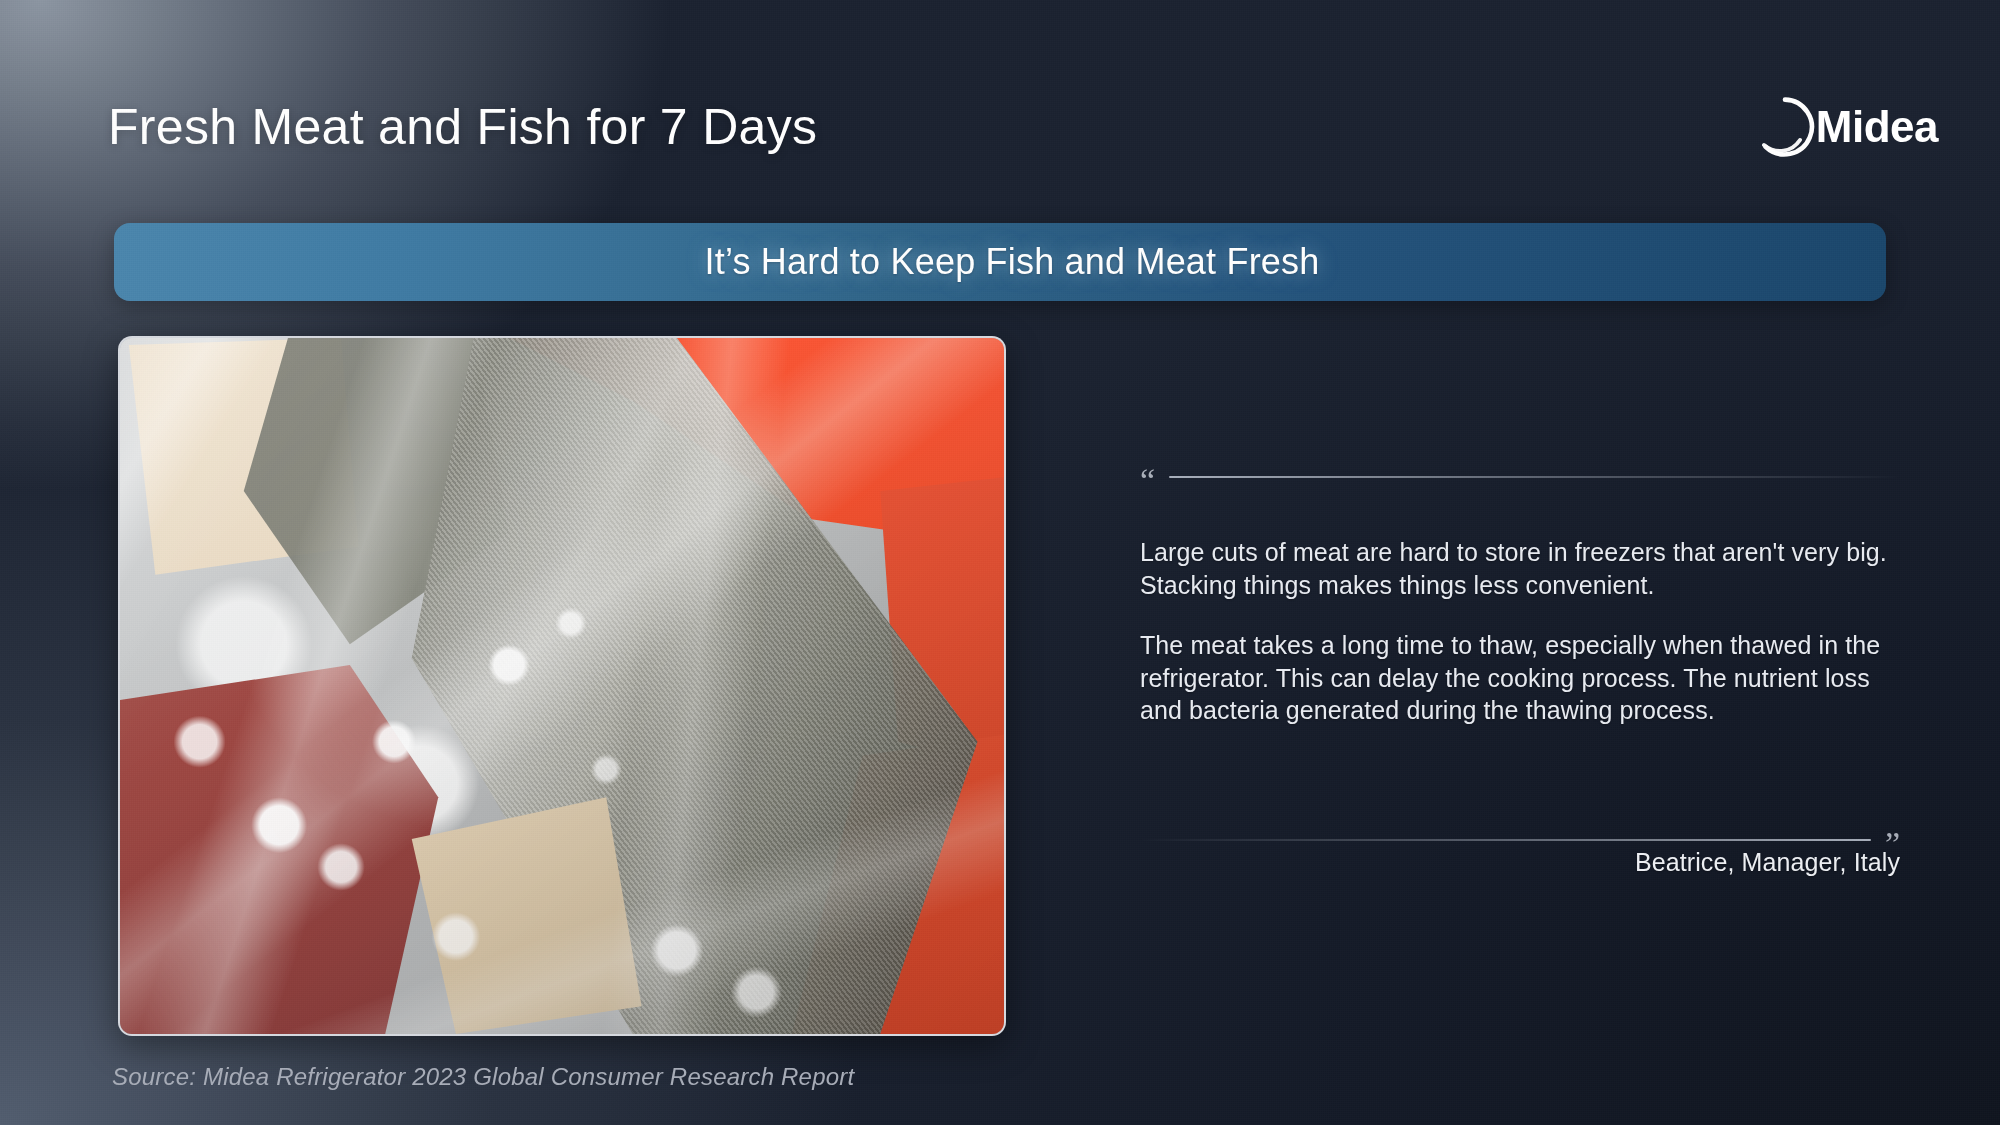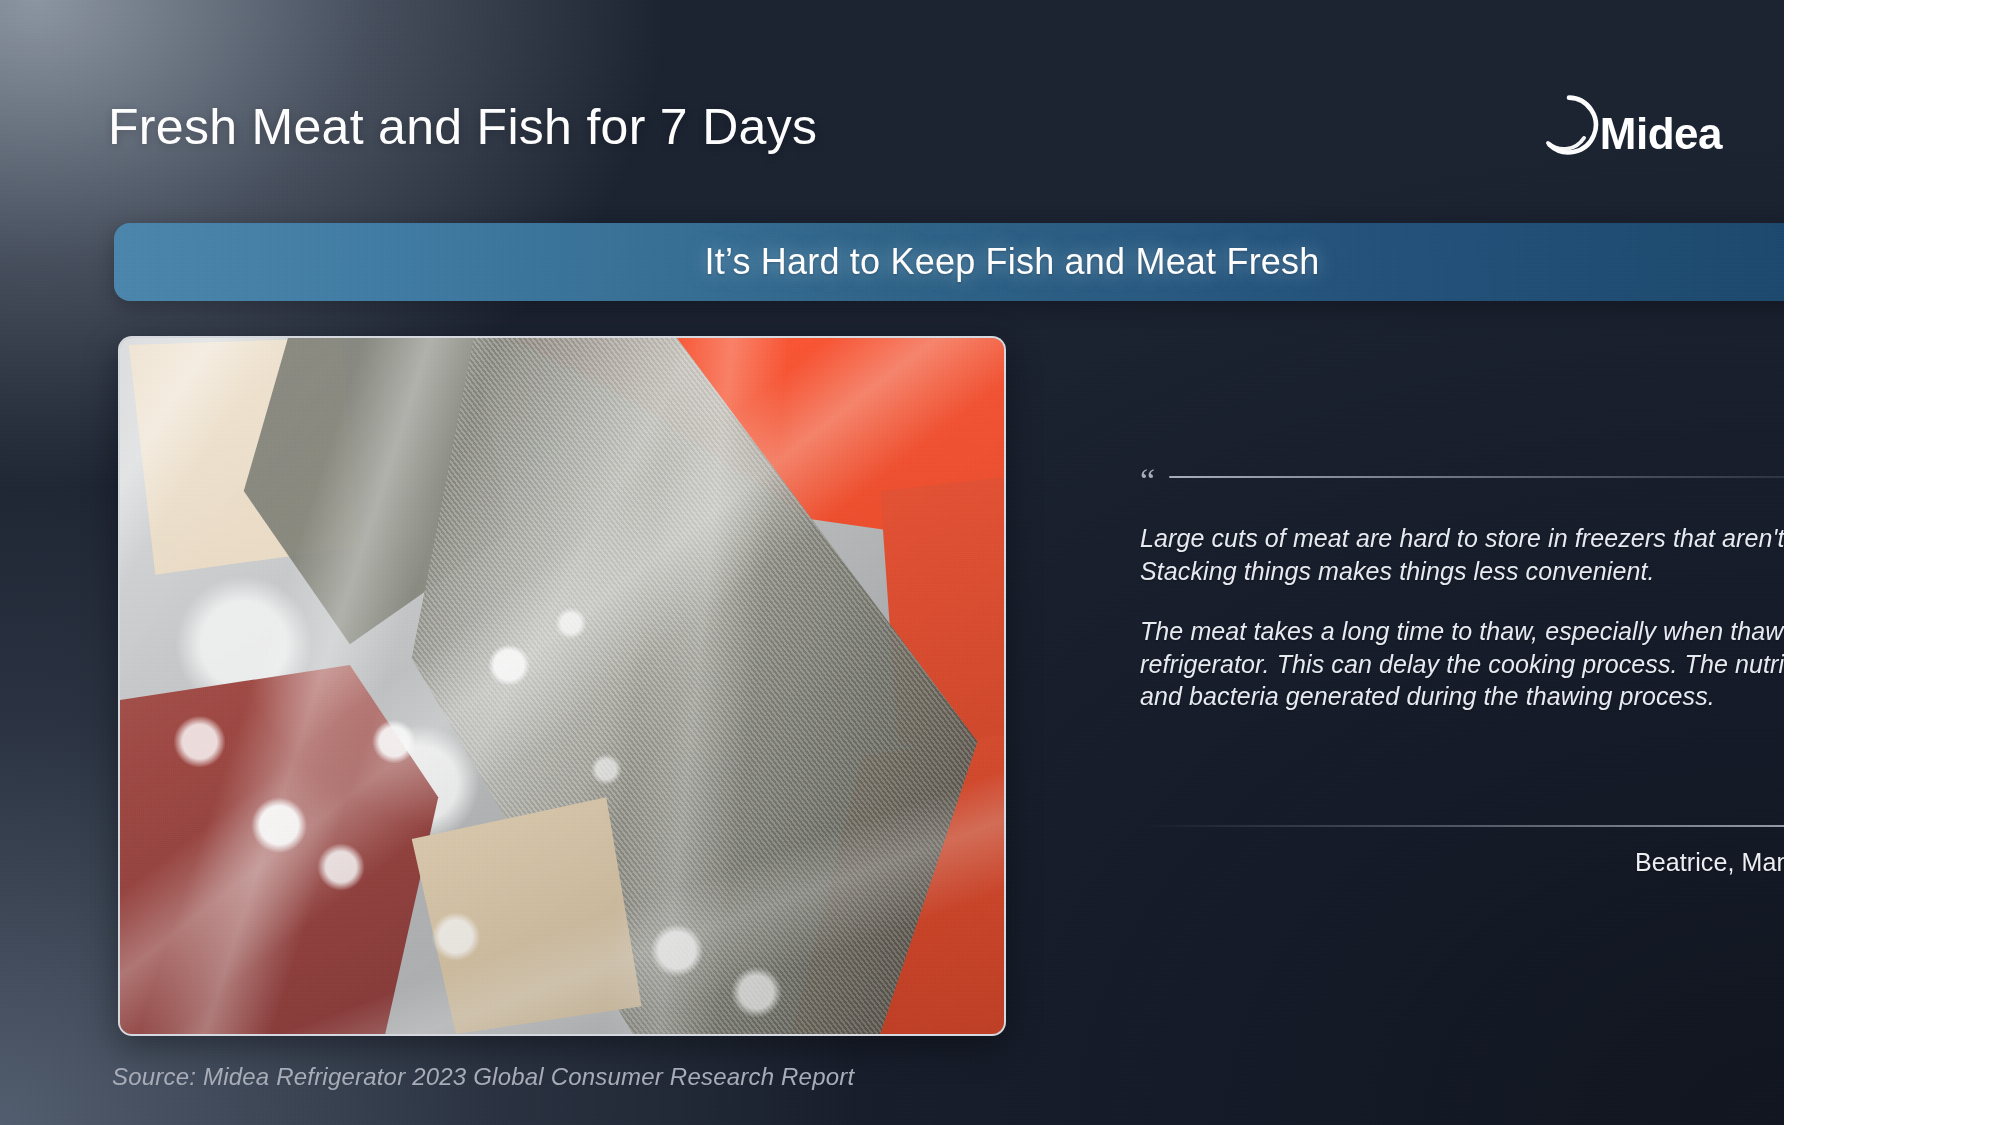--- a/index.html
+++ b/index.html
@@ -4,21 +4,21 @@
 <title>Fresh Meat and Fish for 7 Days</title>
 <style>
   * { margin:0; padding:0; box-sizing:border-box; }
   html, body {
     width:2000px; height:1125px;
     overflow:hidden;
     font-family:"Liberation Sans", sans-serif;
   }
   #slide {
     position:relative;
-    width:1784px; height:1125px;
+    width:2000px; height:1125px;
     background:
       radial-gradient(ellipse 900px 700px at 2% 0%, rgba(150,160,172,0.92) 0%, rgba(120,130,145,0.45) 38%, rgba(90,100,115,0.0) 70%),
       radial-gradient(ellipse 1100px 900px at 0% 100%, rgba(92,104,122,0.85) 0%, rgba(70,80,96,0.35) 45%, rgba(40,48,62,0.0) 78%),
       radial-gradient(ellipse 1400px 1000px at 100% 100%, #10151f 0%, #141a27 45%, #1b2230 100%),
       linear-gradient(128deg, #7d868f 0%, #5d6673 14%, #3e4655 30%, #2a3140 46%, #1e2532 62%, #181e2b 78%, #141a27 100%);
     overflow:hidden;
   }
   
   #slide::after {
     content:"";
@@ -33,21 +33,21 @@
   
   #title {
     position:absolute; left:108px; top:98px;
     font-size:50px; font-weight:400; letter-spacing:.3px;
     color:#ffffff;
     text-shadow:0 2px 8px rgba(0,0,0,.22);
     white-space:nowrap;
   }
   #logo {
     position:absolute; right:62px; top:98px;
-    display:flex; align-items:flex-end; gap:18px;
+    display:flex; align-items:center; gap:18px;
     height:58px;
   }
   #logo-mark { position:relative; width:66px; height:62px; flex:0 0 auto; }
   #logo-word {
     font-size:44px; font-weight:700; color:#ffffff;
     letter-spacing:-.5px; line-height:1; margin-left:-20px;
     position:relative; z-index:2;
   }
 
   
@@ -180,21 +180,21 @@
     opacity:.85; user-select:none;
   }
   .qmark.open { transform:translateY(4px); }
   .qmark.close { transform:translateY(4px); }
   .rule {
     height:2px; flex:1 1 auto; border-radius:1px;
   }
   .rule.open-rule { background:linear-gradient(90deg, rgba(205,212,224,.80) 0%, rgba(205,212,224,.34) 55%, rgba(205,212,224,0) 100%); }
   .rule.close-rule { background:linear-gradient(90deg, rgba(205,212,224,0) 0%, rgba(205,212,224,.34) 45%, rgba(205,212,224,.80) 100%); }
 
-  #quote-body { margin-top:28px;font-style:italic; }
+  #quote-body { margin-top:42px; }
   .quote-p {
     font-size:25px; line-height:1.30; color:#e9ecf2;
     letter-spacing:.1px; text-shadow:0 1px 2px rgba(0,0,0,.3);
   }
   .quote-p + .quote-p { margin-top:28px; }
 
   #attribution {
     position:absolute; right:0; top:388px;
     font-size:25px; color:#eef0f4; letter-spacing:.1px;
     text-align:center; white-space:nowrap;

